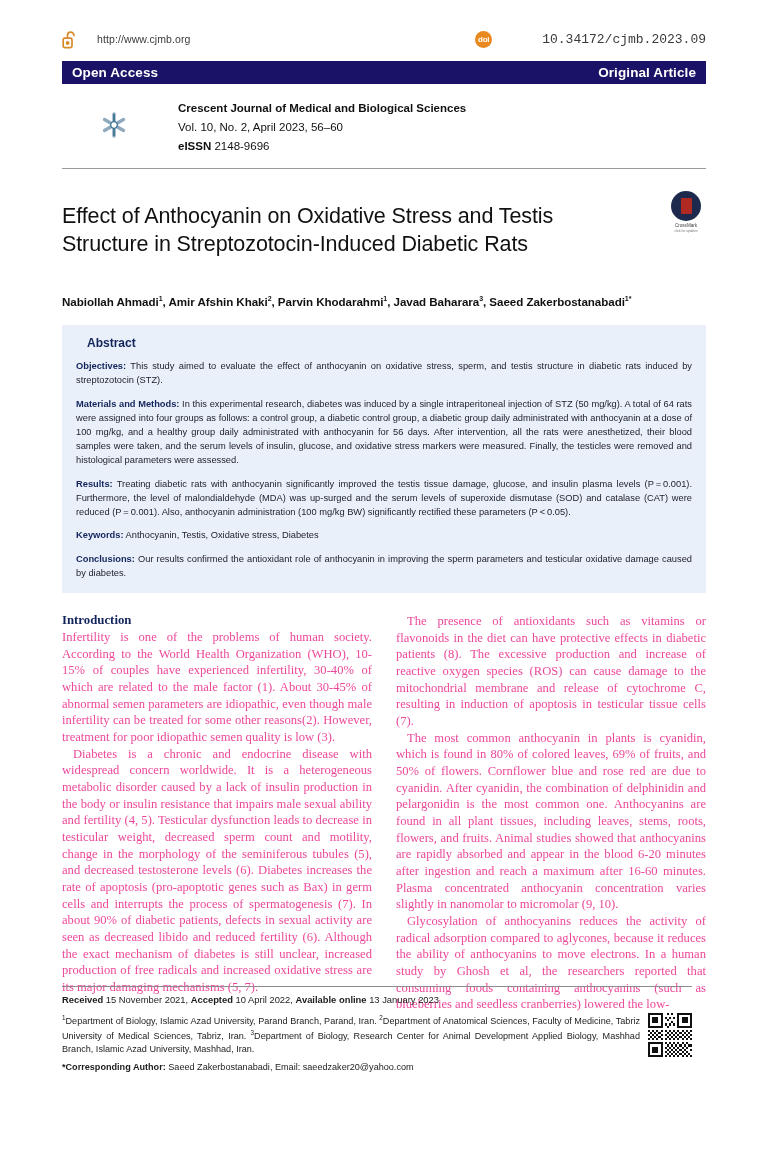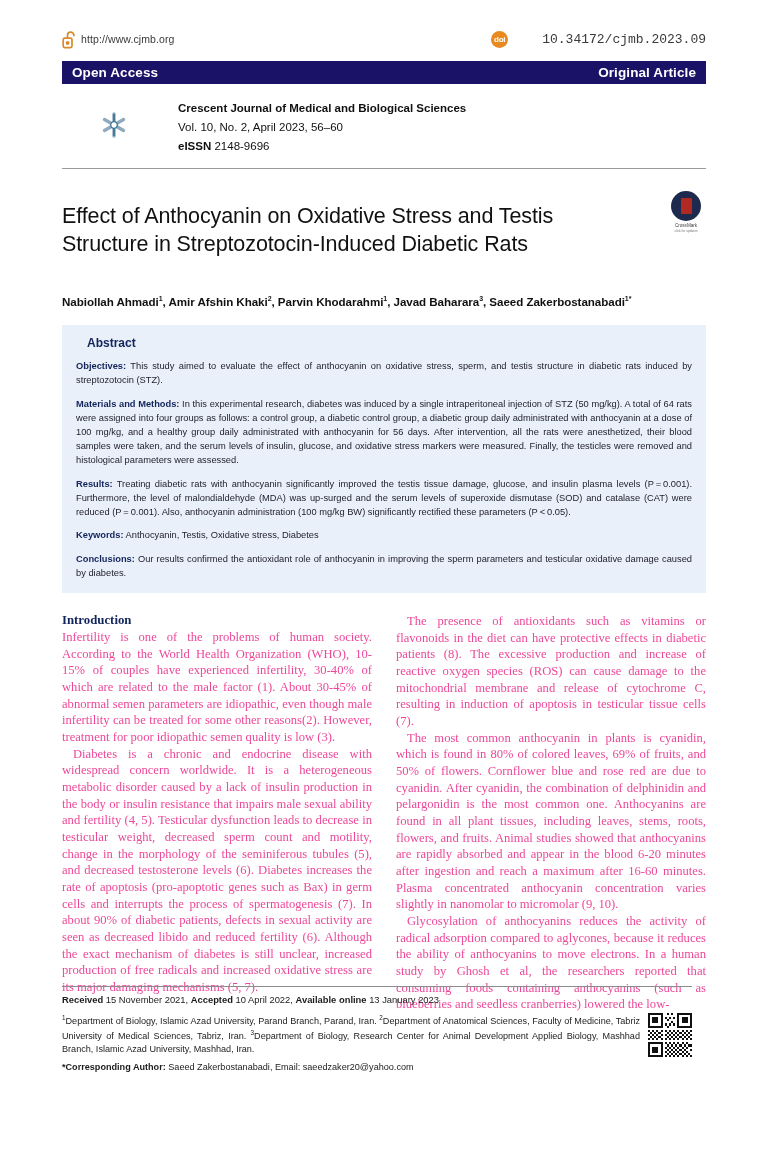--- a/index.html
+++ b/index.html
@@ -27,21 +27,21 @@
   .toprow {
     display: flex;
     align-items: center;
     justify-content: space-between;
     height: 34px;
     padding-top: 22px;
   }
   .oa-left, .doi-right {
     display: flex;
     align-items: center;
-    gap: 2px;
+    gap: 18px;
     justify-content: center;
   }
   .oa-url {
     font-family: "Liberation Sans", sans-serif;
     font-size: 10.5px;
     color: #3a3a3a;
     letter-spacing: .1px;
   }
   .doi-badge {
     display: inline-flex;

